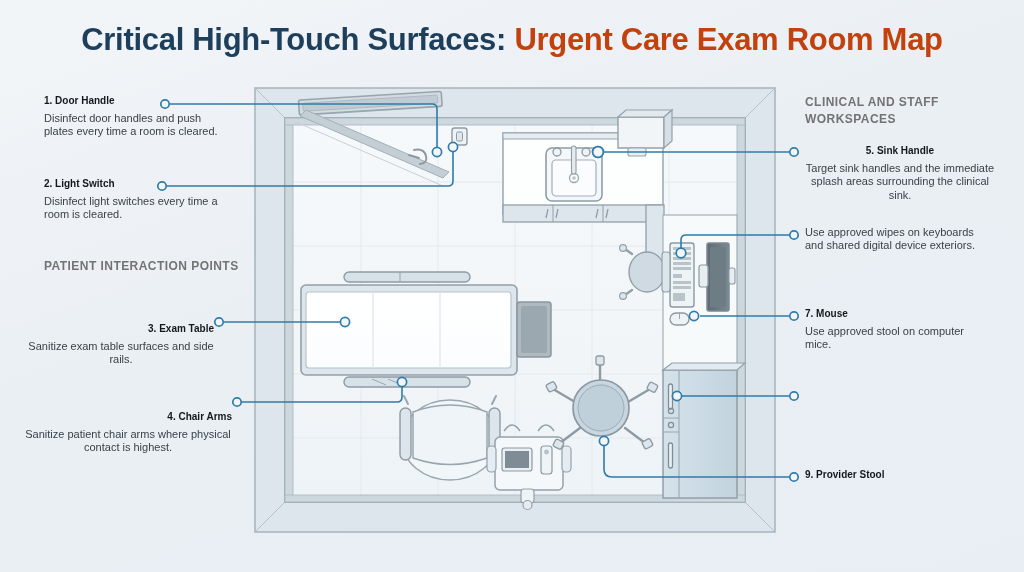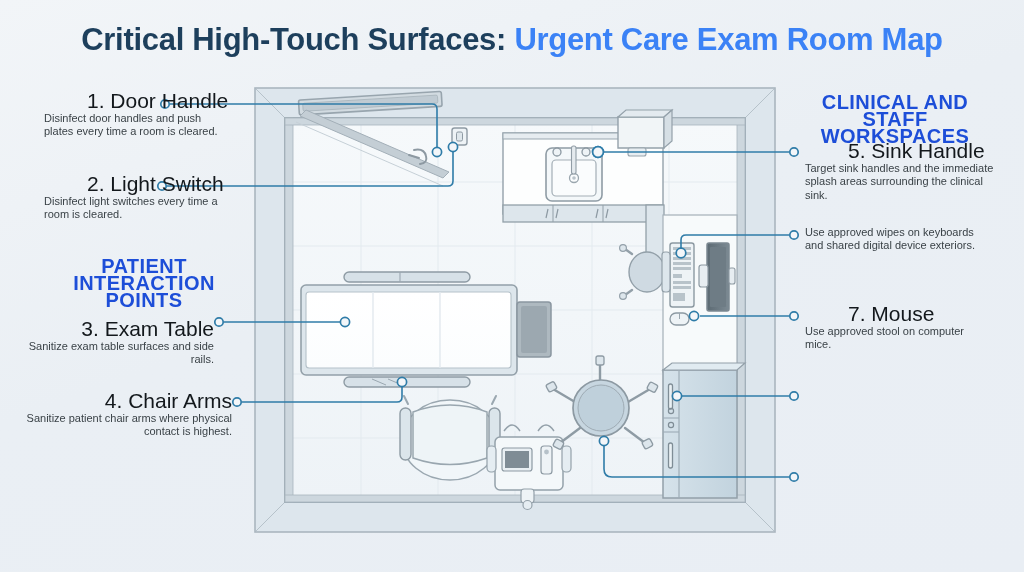--- a/index.html
+++ b/index.html
@@ -10,41 +10,40 @@
     position:relative;
   }
   #stage{ position:absolute; inset:0; width:1024px; height:572px; }
 
   
   #title{
     position:absolute; left:0; top:22px; width:1024px; text-align:center;
     font-size:31px; font-weight:700; letter-spacing:-.3px; white-space:nowrap;
   }
   #title .t1{ color:#1d3f5c; }
-  #title .t2{ color:#3b82f6; }
+  #title .t2{ color:#c2410c; }
 
   
   .sec-head{
-    position:absolute; font-size:20px; font-weight:700; color:#1d4ed8;
-    letter-spacing:.45px; line-height:17px; text-transform:uppercase;text-align:center;
+    position:absolute; font-size:12px; font-weight:700; color:#737373;
+    letter-spacing:.45px; line-height:17px; text-transform:uppercase;
   }
 
   
   .callout{ position:absolute; }
   .callout .ttl{
-    font-size:21px; font-weight:400; color:#13181c; line-height:18px;
+    font-size:10px; font-weight:700; color:#13181c; line-height:18px;
     white-space:nowrap;
-    margin-left:43px;
   }
   .callout .desc{
     font-size:11px; color:#3a4247; line-height:13.4px; margin-top:2px;
   }
   .callout.left  { text-align:left; }
   .callout.rightal{ text-align:right; }
-  .callout.rightal .desc{ }
+  .callout.rightal .desc{ text-align:center; }
 
   
   #leaders, #plan { position:absolute; left:0; top:0; }
   #leaders{ pointer-events:none; }
 
   .lead{ fill:none; stroke:#2f7ca8; stroke-width:1.6; }
   .dot{ fill:#f3f6f9; stroke:#2f7ca8; stroke-width:1.7; }
 </style>
 </head>
 <body>
@@ -340,38 +339,39 @@
     <div class="desc">Disinfect light switches every time a room is cleared.</div>
   </div>
 
   <div class="sec-head" style="left:44px; top:258px; width:200px;">PATIENT INTERACTION POINTS</div>
 
   <div class="callout rightal" style="left:28px; top:320px; width:186px;">
     <div class="ttl">3. Exam Table</div>
     <div class="desc">Sanitize exam table surfaces and side rails.</div>
   </div>
 
-  <div class="callout rightal" style="left:24px; top:392px; width:208px;">
+  <div class="callout rightal" style="left:24px; top:408px; width:208px;">
     <div class="ttl">4. Chair Arms</div>
     <div class="desc">Sanitize patient chair arms where physical contact is highest.</div>
   </div>
 
   <div class="sec-head" style="left:805px; top:94px; width:180px;">CLINICAL AND STAFF WORKSPACES</div>
 
-  <div class="callout left" style="left:805px; top:142px; width:190px;">
+  <div class="callout left" style="left:805px; top:142px; width:190px;text-align:center;">
     <div class="ttl">5. Sink Handle</div>
     <div class="desc">Target sink handles and the immediate splash areas surrounding the clinical sink.</div>
   </div>
 
   <div class="callout left" style="left:805px; top:224px; width:188px;">
     <div class="desc">Use approved wipes on keyboards and shared digital device exteriors.</div>
   </div>
 
   <div class="callout left" style="left:805px; top:305px; width:180px;">
     <div class="ttl">7. Mouse</div>
     <div class="desc">Use approved stool on computer mice.</div>
   </div>
 
 
   <div class="callout left" style="left:805px; top:466px; width:190px;">
+    <div class="ttl">9. Provider Stool</div>
   </div>
 
 </div>
 
 </body></html>

